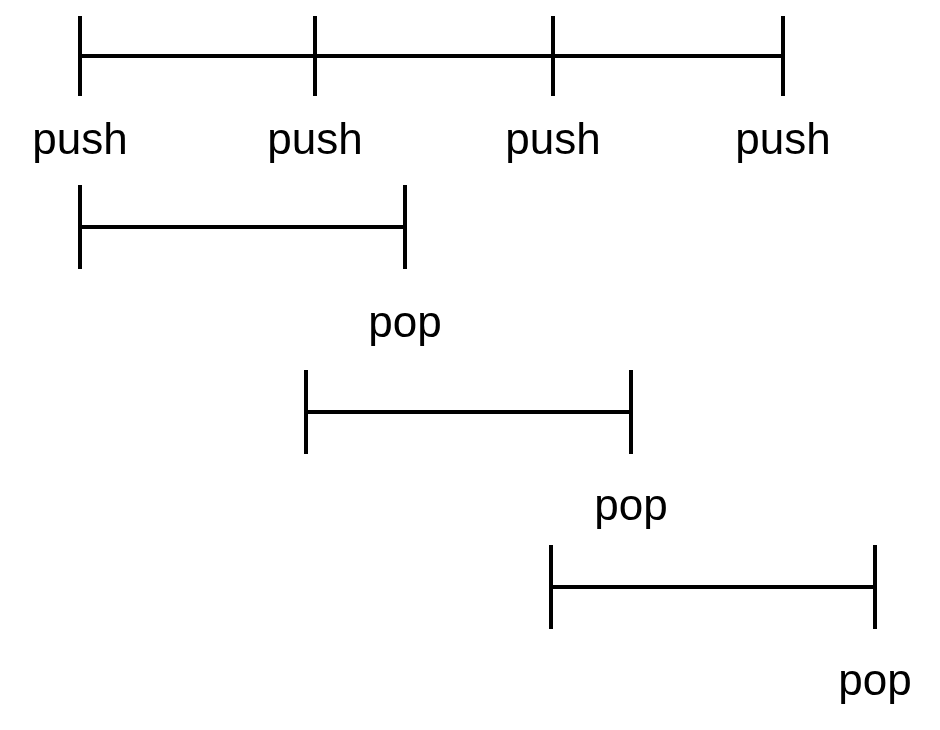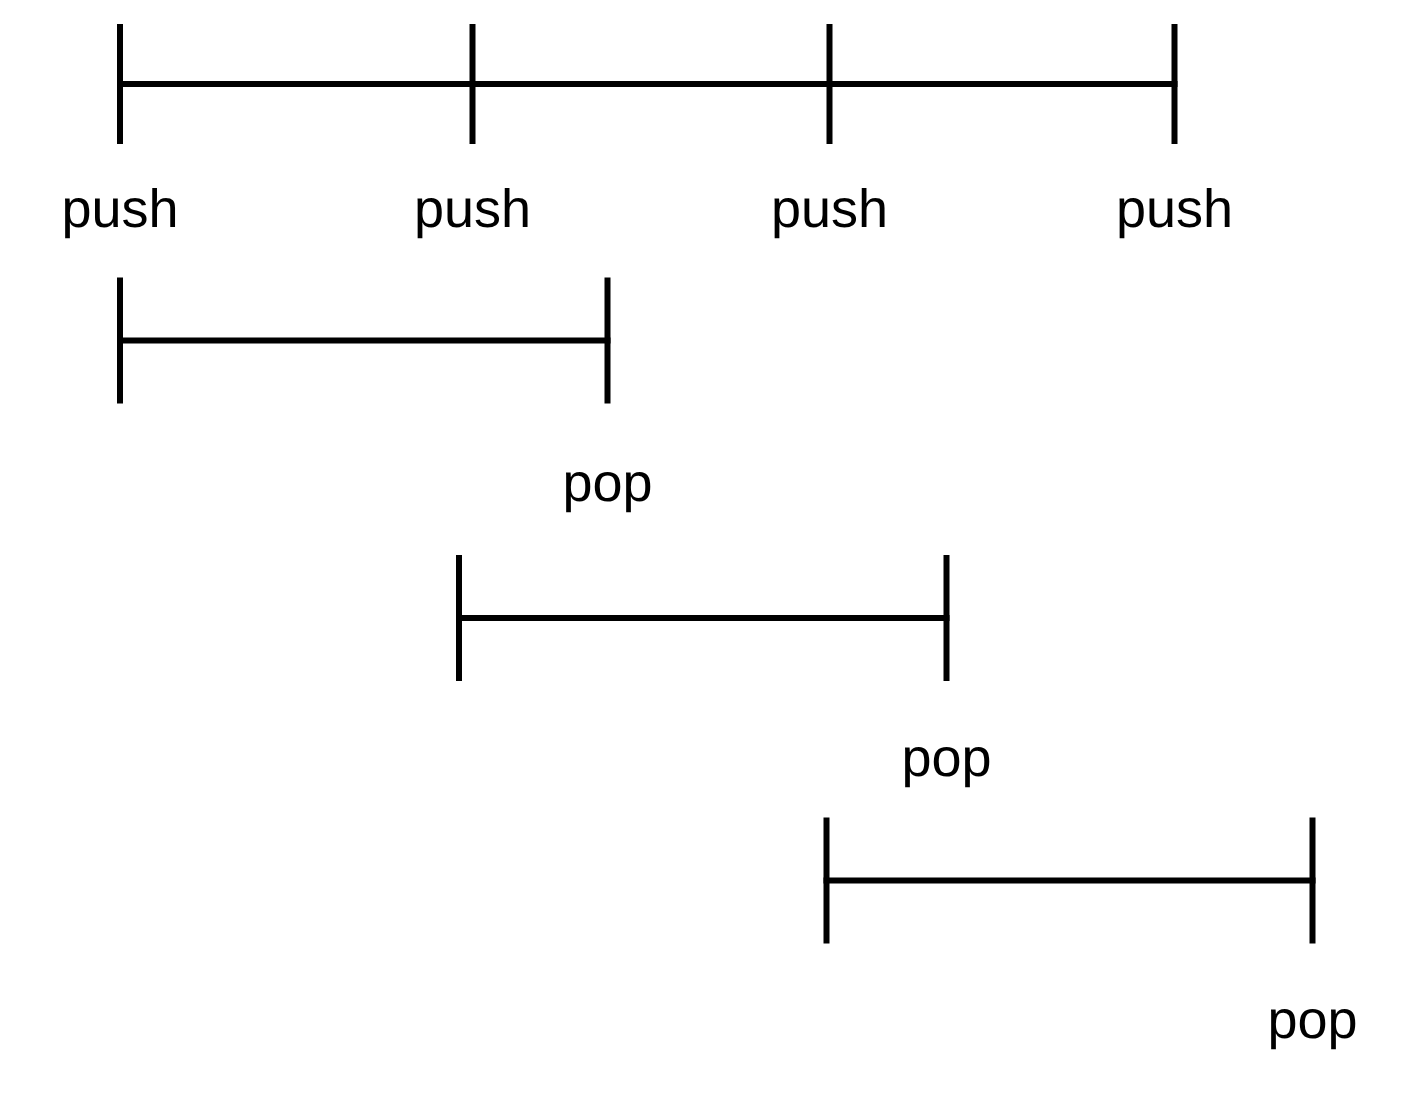--- a/index.html
+++ b/index.html
@@ -21,21 +21,21 @@
     background: var(--stroke, #000000);
   }
   .tick {
     position: absolute;
     width: 4px;
     background: var(--stroke, #000000);
   }
   .op-label {
     position: absolute;
     transform: translateX(-50%);
-    font-size: 36px;
+    font-size: 44px;
     line-height: 48px;
     color: var(--stroke, #000000);
     white-space: nowrap;
     text-align: center;
   }
 
   
   .r1 .hline { left: 78px;  top: 54px;  width: 707px; }
   .r1 .t1 { left: 78px;  top: 16px; height: 80px; }
   .r1 .t2 { left: 313px; top: 16px; height: 80px; }

